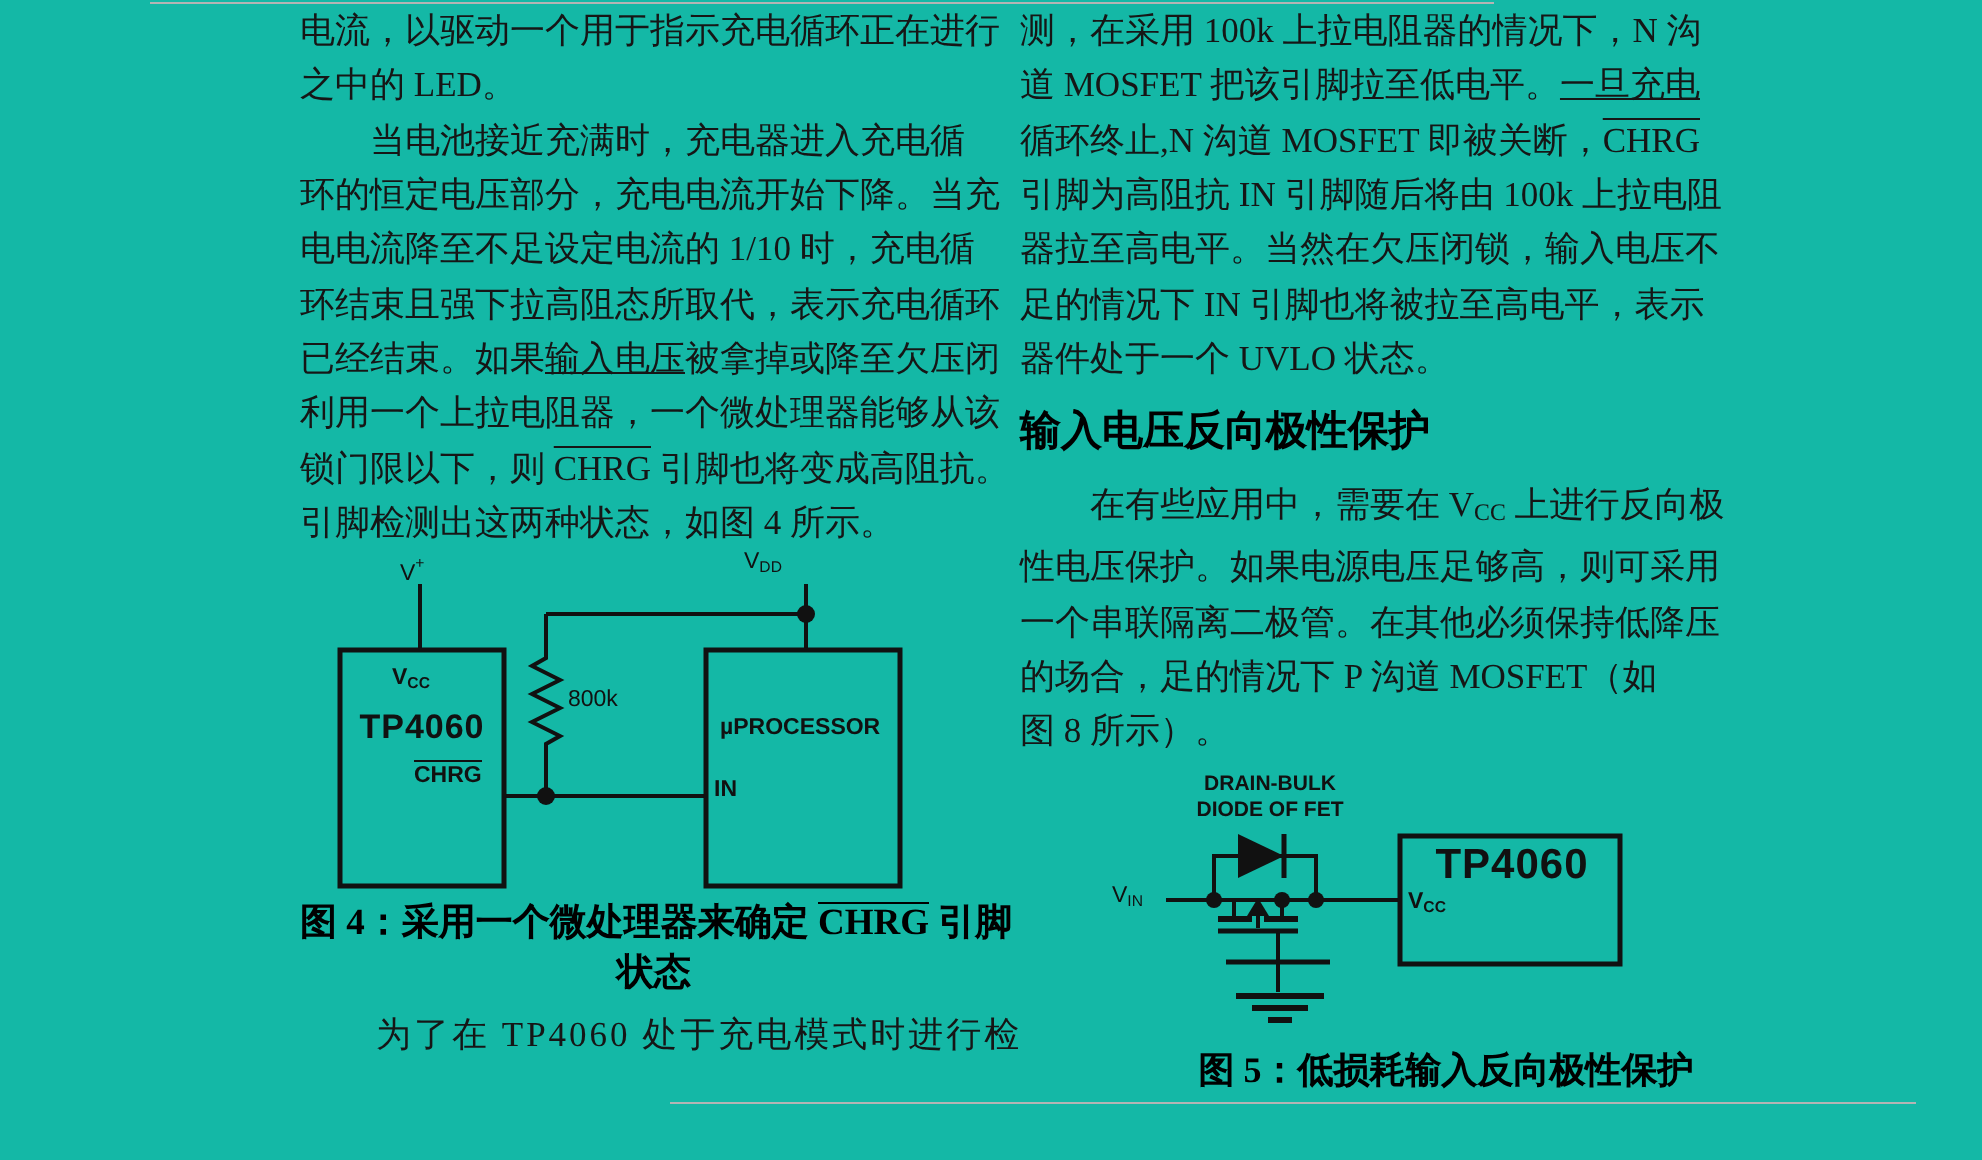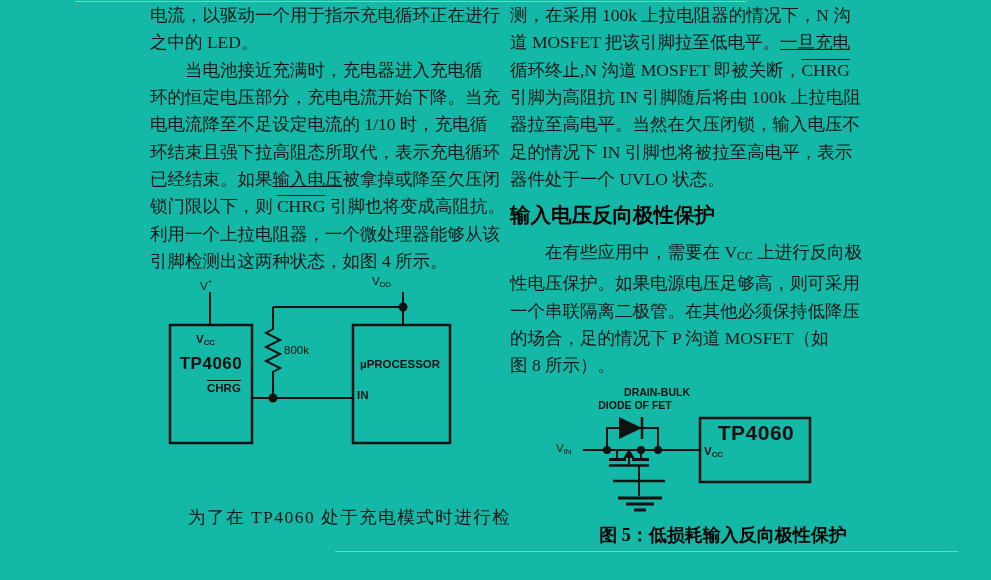--- a/index.html
+++ b/index.html
@@ -37,22 +37,22 @@
   <div class="rule" style="left:335px;top:551px;width:623px;"></div>
 
   <div class="coltext" style="left:150px;top:2px;width:356px;">
       <div class="tline"><span>电流，以驱动一个用于指示充电循环正在进行</span></div>
       <div class="tline"><span>之中的 LED。</span></div>
       <div class="tline"><span>　　当电池接近充满时，充电器进入充电循</span></div>
       <div class="tline"><span>环的恒定电压部分，充电电流开始下降。当充</span></div>
       <div class="tline"><span>电电流降至不足设定电流的 1/10 时，充电循</span></div>
       <div class="tline"><span>环结束且强下拉高阻态所取代，表示充电循环</span></div>
       <div class="tline"><span>已经结束。如果</span><span class="seg-u">输入电压</span><span>被拿掉或降至欠压闭</span></div>
+      <div class="tline"><span>利用一个上拉电阻器，一个微处理器能够从该</span></div>
       <div class="tline"><span>锁门限以下，则 </span><span class="seg-o">CHRG</span><span> 引脚也将变成高阻抗。</span></div>
-      <div class="tline"><span>利用一个上拉电阻器，一个微处理器能够从该</span></div>
       <div class="tline"><span>引脚检测出这两种状态，如图 4 所示。</span></div>
     </div>
 
   <div class="fig" style="left:150px;top:276px;width:354px;height:172px;">
     <svg width="354" height="172" viewBox="0 0 354 172">
       <g stroke="#111" stroke-width="2" fill="none">
         <line x1="60" y1="16" x2="60" y2="49"></line>
         <line x1="253" y1="16" x2="253" y2="49"></line>
         <line x1="123" y1="31" x2="253" y2="31"></line>
         <path d="M123,31 L123,53 L116,57 L130,64 L116,71 L130,78 L116,85 L130,92 L123,96 L123,122"></path>
@@ -70,20 +70,24 @@
     <div class="diaglabel sz11" style="left:50px;top:-1px;font-weight:400;"><span>V</span><span class="seg-sup">+</span></div>
     <div class="diaglabel sz11" style="left:222px;top:-1px;font-weight:400;"><span>V</span><span class="seg-sub">DD</span></div>
     <div class="diaglabel sz11" style="left:46px;top:57px;"><span>V</span><span class="seg-sub">CC</span></div>
     <div class="diaglabel chip4 ctr" style="left:21px;top:78px;width:80px;">TP4060</div>
     <div class="diaglabel sz11" style="left:57px;top:104px;"><span class="ovl">CHRG</span></div>
     <div class="diaglabel sz11" style="left:134px;top:68px;font-weight:400;">800k</div>
     <div class="diaglabel sz11" style="left:210px;top:82px;">µPROCESSOR</div>
     <div class="diaglabel sz11" style="left:207px;top:113px;">IN</div>
   </div>
 
+  <div class="caption" style="left:150px;top:450px;width:354px;">
+      <div class="tline"><span>图 4：采用一个微处理器来确定 </span><span class="seg-o">CHRG</span><span> 引脚</span></div>
+      <div class="tline"><span>状态</span></div>
+    </div>
 
   <div class="coltext spread" style="left:150px;top:504px;width:360px;">
       <div class="tline"><span>　　为了在 TP4060 处于充电模式时进行检</span></div>
     </div>
 
   <div class="coltext" style="left:510px;top:2px;width:366px;">
       <div class="tline"><span>测，在采用 100k 上拉电阻器的情况下，N 沟</span></div>
       <div class="tline"><span>道 MOSFET 把该引脚拉至低电平。</span><span class="seg-u">一旦充电</span></div>
       <div class="tline"><span>循环终止,N 沟道 MOSFET 即被关断，</span><span class="seg-o">CHRG</span></div>
       <div class="tline"><span>引脚为高阻抗 IN 引脚随后将由 100k 上拉电阻</span></div>
@@ -129,21 +133,21 @@
         <line x1="71" y1="120" x2="99" y2="120"></line>
         <line x1="79" y1="126" x2="91" y2="126"></line>
       </g>
       <g fill="#111" stroke="none">
         <circle cx="52" cy="66" r="4"></circle>
         <circle cx="86" cy="66" r="4"></circle>
         <circle cx="103" cy="66" r="4"></circle>
       </g>
       <rect x="145" y="34" width="110" height="64" stroke="#111" stroke-width="2.5" fill="none"></rect>
     </svg>
-    <div class="diaglabel sz10 ctr" style="left:25px;top:2px;width:110px;text-align:right;">DRAIN-BULK</div>
+    <div class="diaglabel sz10 ctr" style="left:25px;top:2px;width:110px;">DRAIN-BULK</div>
     <div class="diaglabel sz10 ctr" style="left:25px;top:15px;width:110px;">DIODE OF FET</div>
     <div class="diaglabel sz11" style="left:1px;top:58px;font-weight:400;"><span>V</span><span class="seg-sub">IN</span></div>
     <div class="diaglabel chip5 ctr" style="left:150px;top:37px;width:102px;">TP4060</div>
     <div class="diaglabel sz11" style="left:149px;top:61px;"><span>V</span><span class="seg-sub">CC</span></div>
   </div>
 
   <div class="caption" style="left:558px;top:523px;width:330px;font-size:18px;">图 5：低损耗输入反向极性保护</div>
 
 </div>
 

